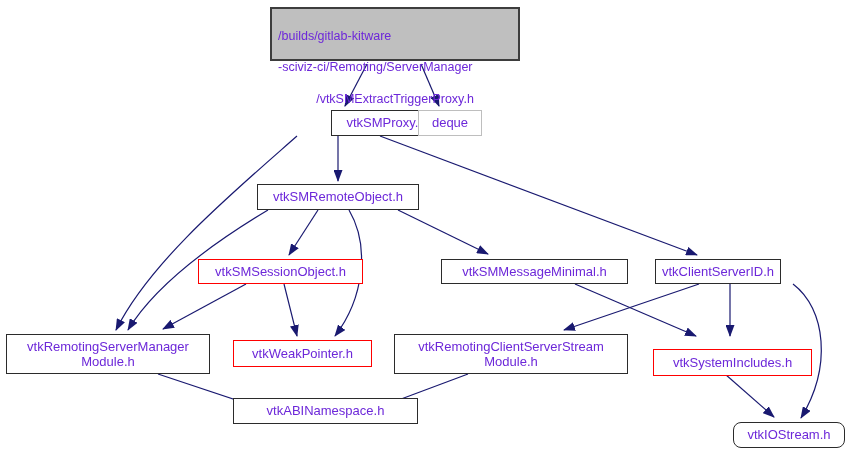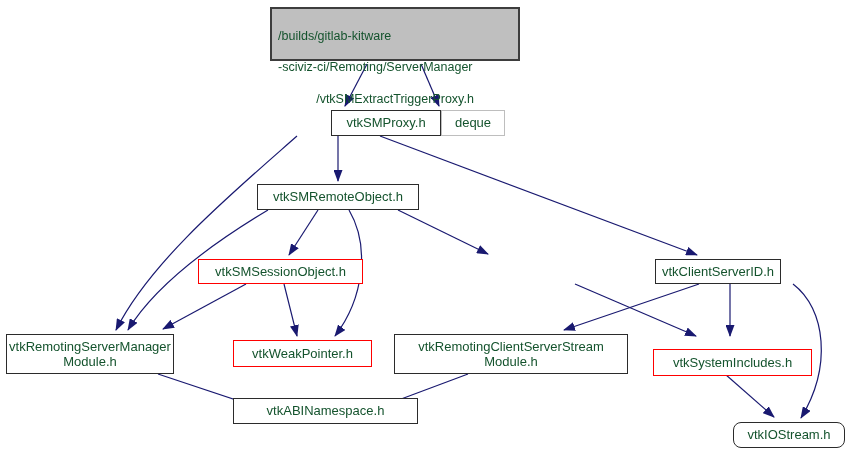--- a/index.html
+++ b/index.html
@@ -23,51 +23,51 @@
   }
   .edge {
     fill: none;
     stroke-width: 1.2px;
   }
   .node {
     position: absolute;
     box-sizing: border-box;
     background: #ffffff;
     border: 1px solid #2b2b2b;
-    color: #14532d;
+    color: #6d28d9;
     font-size: 13px;
     line-height: 15.5px;
     display: flex;
     align-items: center;
     justify-content: center;
     text-align: center;
     white-space: pre-line;
     cursor: pointer;
   }
   .node.main {
     background: #bfbfbf;
     border: 2px solid #3d3d3d;
     cursor: default;
     display: block;
     padding: 3px 6px 0 6px;
   }
   .node.main .ln { text-align: left; line-height: 16px; font-size: 12.5px; }
   .node.main .ln.centered { text-align: center; }
   .node.trunc { border-color: #ff0000; }
-  .node.system { border-color: #bebebe; cursor: default; margin-left: 23px; }
+  .node.system { border-color: #bebebe; cursor: default; }
 
   
   #n-main      { left: 270px; top: 7px;   width: 250px; height: 54px; }
   #n-smproxy   { left: 283px; top: 110px; width: 110px; height: 26px; margin-left: 48px; }
   #n-deque     { left: 418px; top: 110px; width: 64px;  height: 26px; }
   #n-smremote  { left: 257px; top: 184px; width: 162px; height: 26px; }
   #n-smsession { left: 198px; top: 259px; width: 165px; height: 25px; }
   #n-smmessage { left: 441px; top: 259px; width: 187px; height: 25px; }
   #n-csid      { left: 655px; top: 259px; width: 126px; height: 25px; }
-  #n-rsmmod    { left: 6px;   top: 334px; width: 168px; height: 40px; }
+  #n-rsmmod    { left: 6px;   top: 334px; width: 204px; height: 40px; }
   #n-weakptr   { left: 233px; top: 340px; width: 139px; height: 27px; }
   #n-rcssmod   { left: 394px; top: 334px; width: 234px; height: 40px; }
   #n-sysinc    { left: 653px; top: 340px; width: 159px; height: 27px; margin-top: 9px; }
   #n-abins     { left: 233px; top: 398px; width: 185px; height: 26px; }
   #n-iostream  { left: 733px; top: 422px; width: 112px; height: 26px; border-radius: 8px; }
 </style>
 </head>
 <body>
 
 <div id="canvas">
@@ -105,20 +105,21 @@
   </div>
 
   <div class="node" id="n-smproxy">vtkSMProxy.h</div>
 
   <div class="node system" id="n-deque">deque</div>
 
   <div class="node trunc" id="n-smsession">vtkSMSessionObject.h</div>
 
   <div class="node" id="n-smremote">vtkSMRemoteObject.h</div>
 
+  <div class="node" id="n-smmessage">vtkSMMessageMinimal.h</div>
 
   <div class="node" id="n-csid">vtkClientServerID.h</div>
 
   <div class="node" id="n-rsmmod">vtkRemotingServerManager
 Module.h</div>
 
   <div class="node trunc" id="n-weakptr">vtkWeakPointer.h</div>
 
   <div class="node" id="n-rcssmod">vtkRemotingClientServerStream
 Module.h</div>

